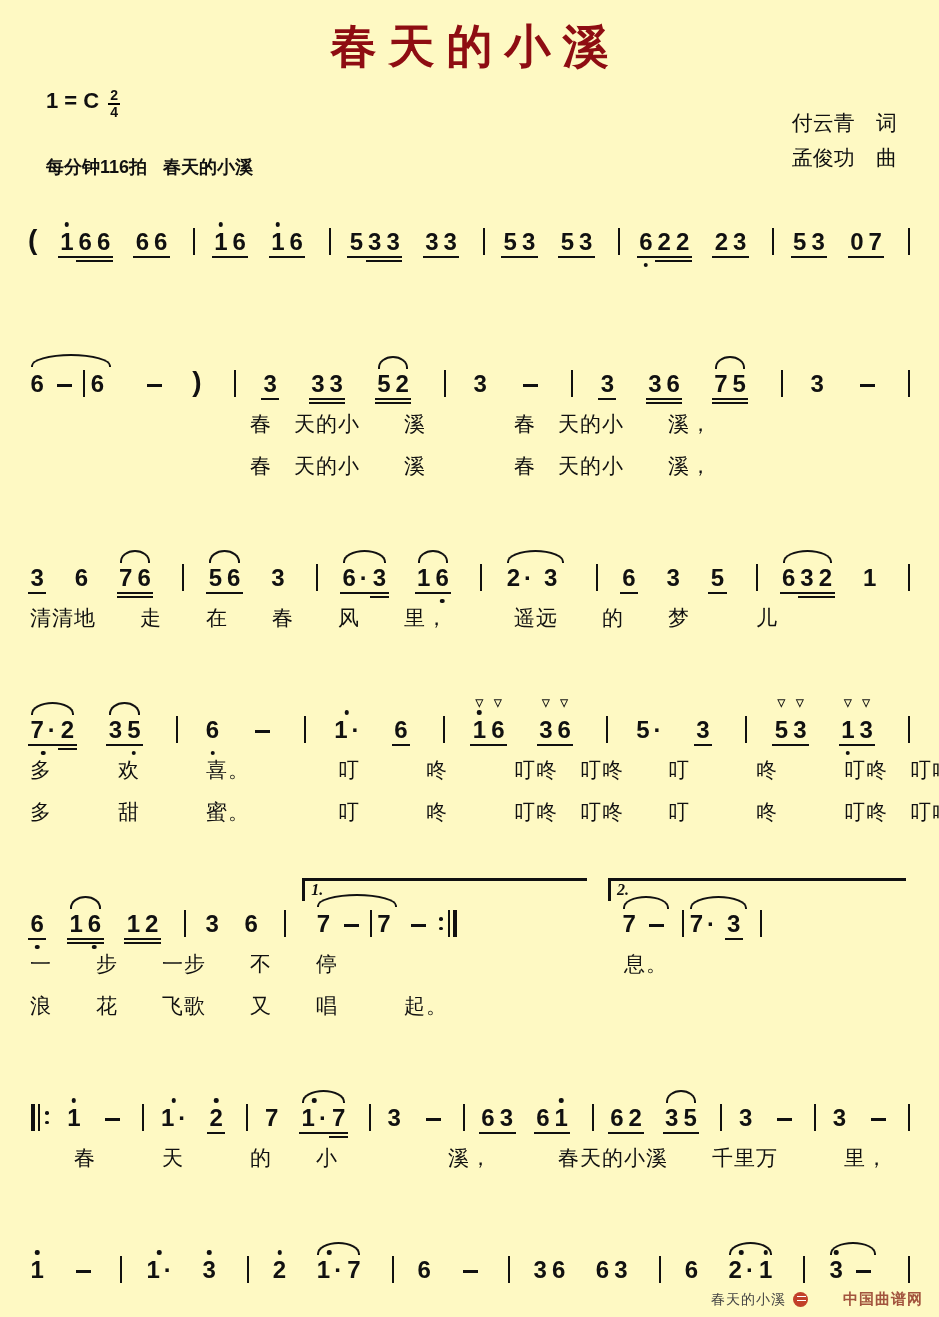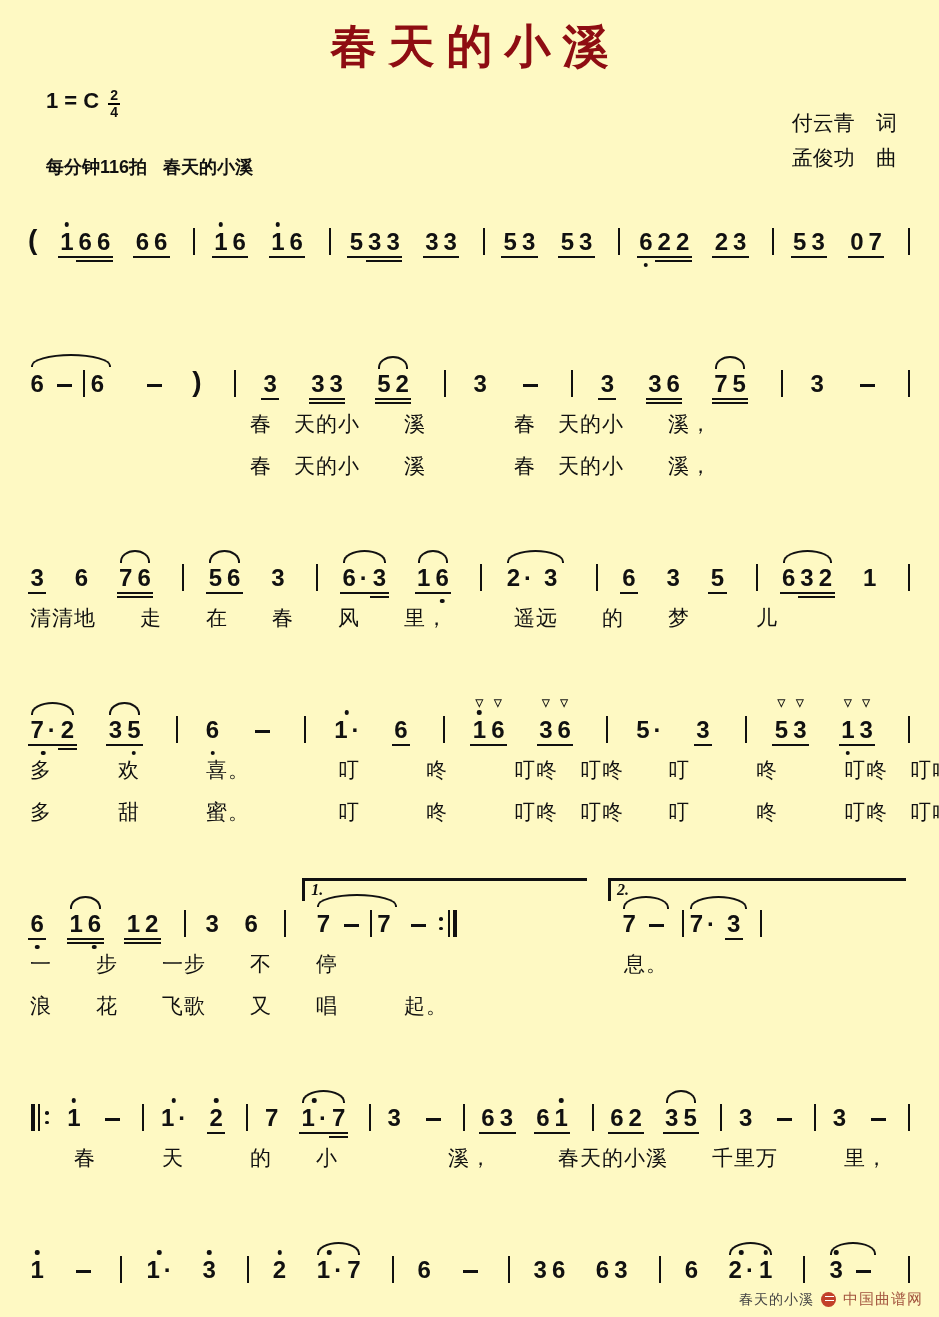--- a/index.html
+++ b/index.html
@@ -55,21 +55,21 @@
         font-style:italic;font-weight:bold;font-size:16px;}
   .lyr{font-family:Liberation Sans, sans-serif;font-size:21px;white-space:pre;
        margin:14px 0 0 2px;letter-spacing:1px;}
   
   .footer{position:absolute;right:16px;bottom:8px;display:flex;align-items:center;gap:7px;}
   .fprefix{font-size:14px;color:#444;letter-spacing:1px;}
   .blogo{width:15px;height:15px;border-radius:50%;background:#c2402a;position:relative;
          display:inline-block;}
   .blogo::after{content:"";position:absolute;left:4px;right:2px;top:4px;height:8px;
        background:repeating-linear-gradient(#fff 0 1.5px,transparent 1.5px 3.8px);}
-  .brand{font-size:15px;font-weight:normal;color:#a2543e;letter-spacing:1px;}
+  .brand{font-size:15px;font-weight:bold;color:#a2543e;letter-spacing:1px;margin-left:28px;}
 </style>
 </head>
 <body>
 
 <div class="page">
 
   <div class="title">春天的小溪</div>
 
   <div class="hdr">
     <div class="keysig">

